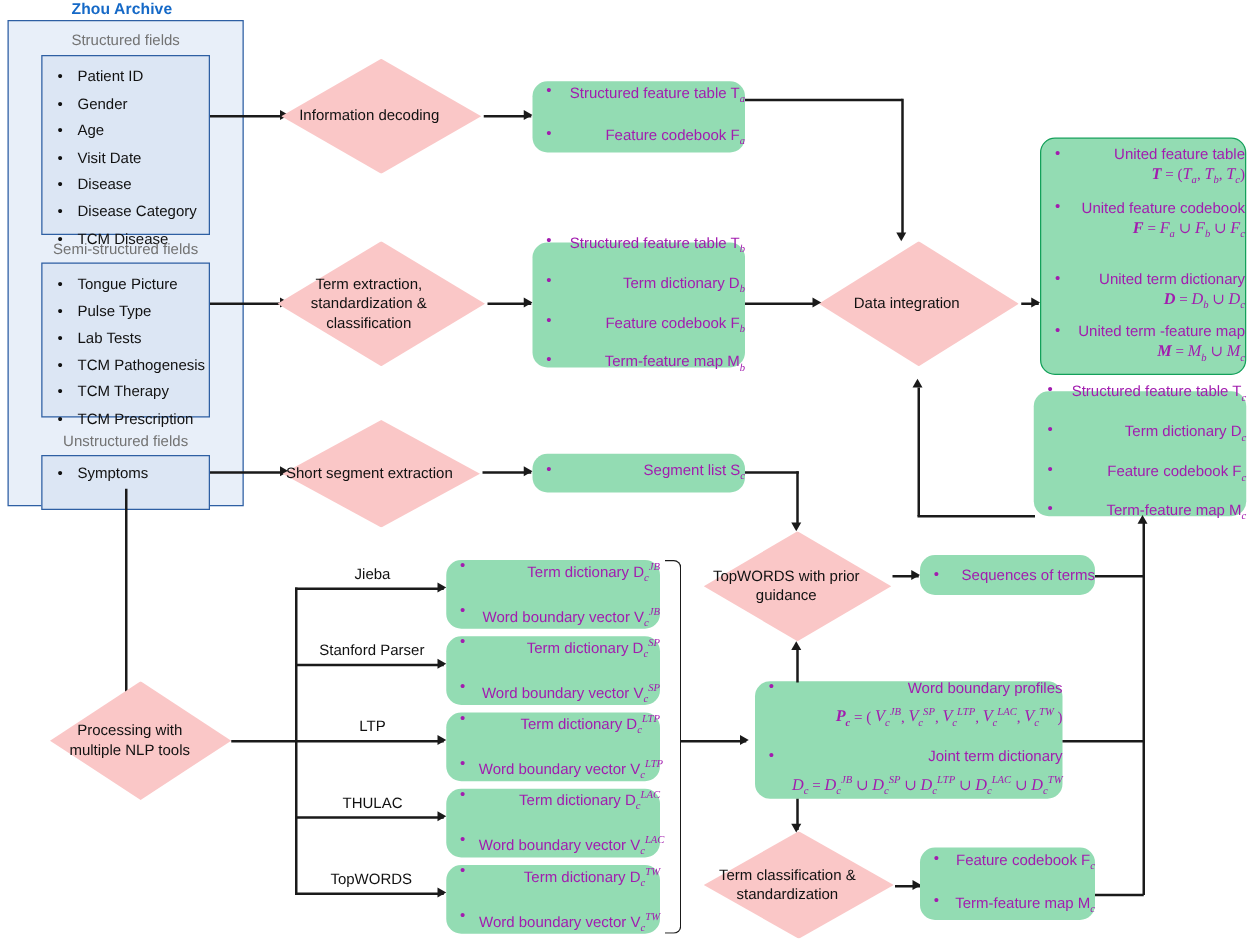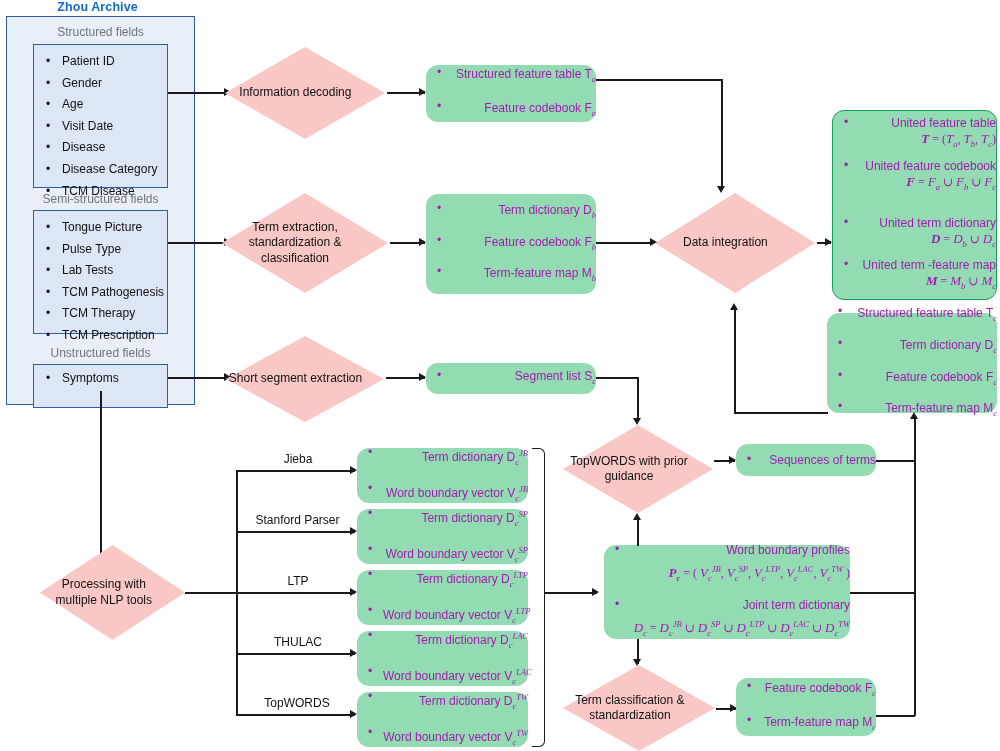--- a/index.html
+++ b/index.html
@@ -178,20 +178,21 @@
     <ul>
       <li style="margin-bottom:13px;"><span>Structured feature table T</span><i class="v"><sub>a</sub></i></li>
       <li><span>Feature codebook F</span><i class="v"><sub>a</sub></i></li>
     </ul>
   </div>
 
   <div class="conn h" style="left:390px;top:242px;width:35px;"></div>
   <div class="arrow ar" style="left:419px;top:238px;"></div>
   <div class="gbox" style="left:426px;top:194px;width:170px;height:100px;">
     <ul>
+      <li style="margin-bottom:11px;"><span>Structured feature table T</span><i class="v"><sub>b</sub></i></li>
       <li style="margin-bottom:11px;"><span>Term dictionary D</span><i class="v"><sub>b</sub></i></li>
       <li style="margin-bottom:11px;"><span>Feature codebook F</span><i class="v"><sub>b</sub></i></li>
       <li><span>Term-feature map M</span><i class="v"><sub>b</sub></i></li>
     </ul>
   </div>
 
   <div class="conn h" style="left:596px;top:79px;width:126px;"></div>
   <div class="conn v" style="left:721px;top:79px;height:108px;"></div>
   <div class="arrow ad" style="left:717px;top:186px;"></div>
 

